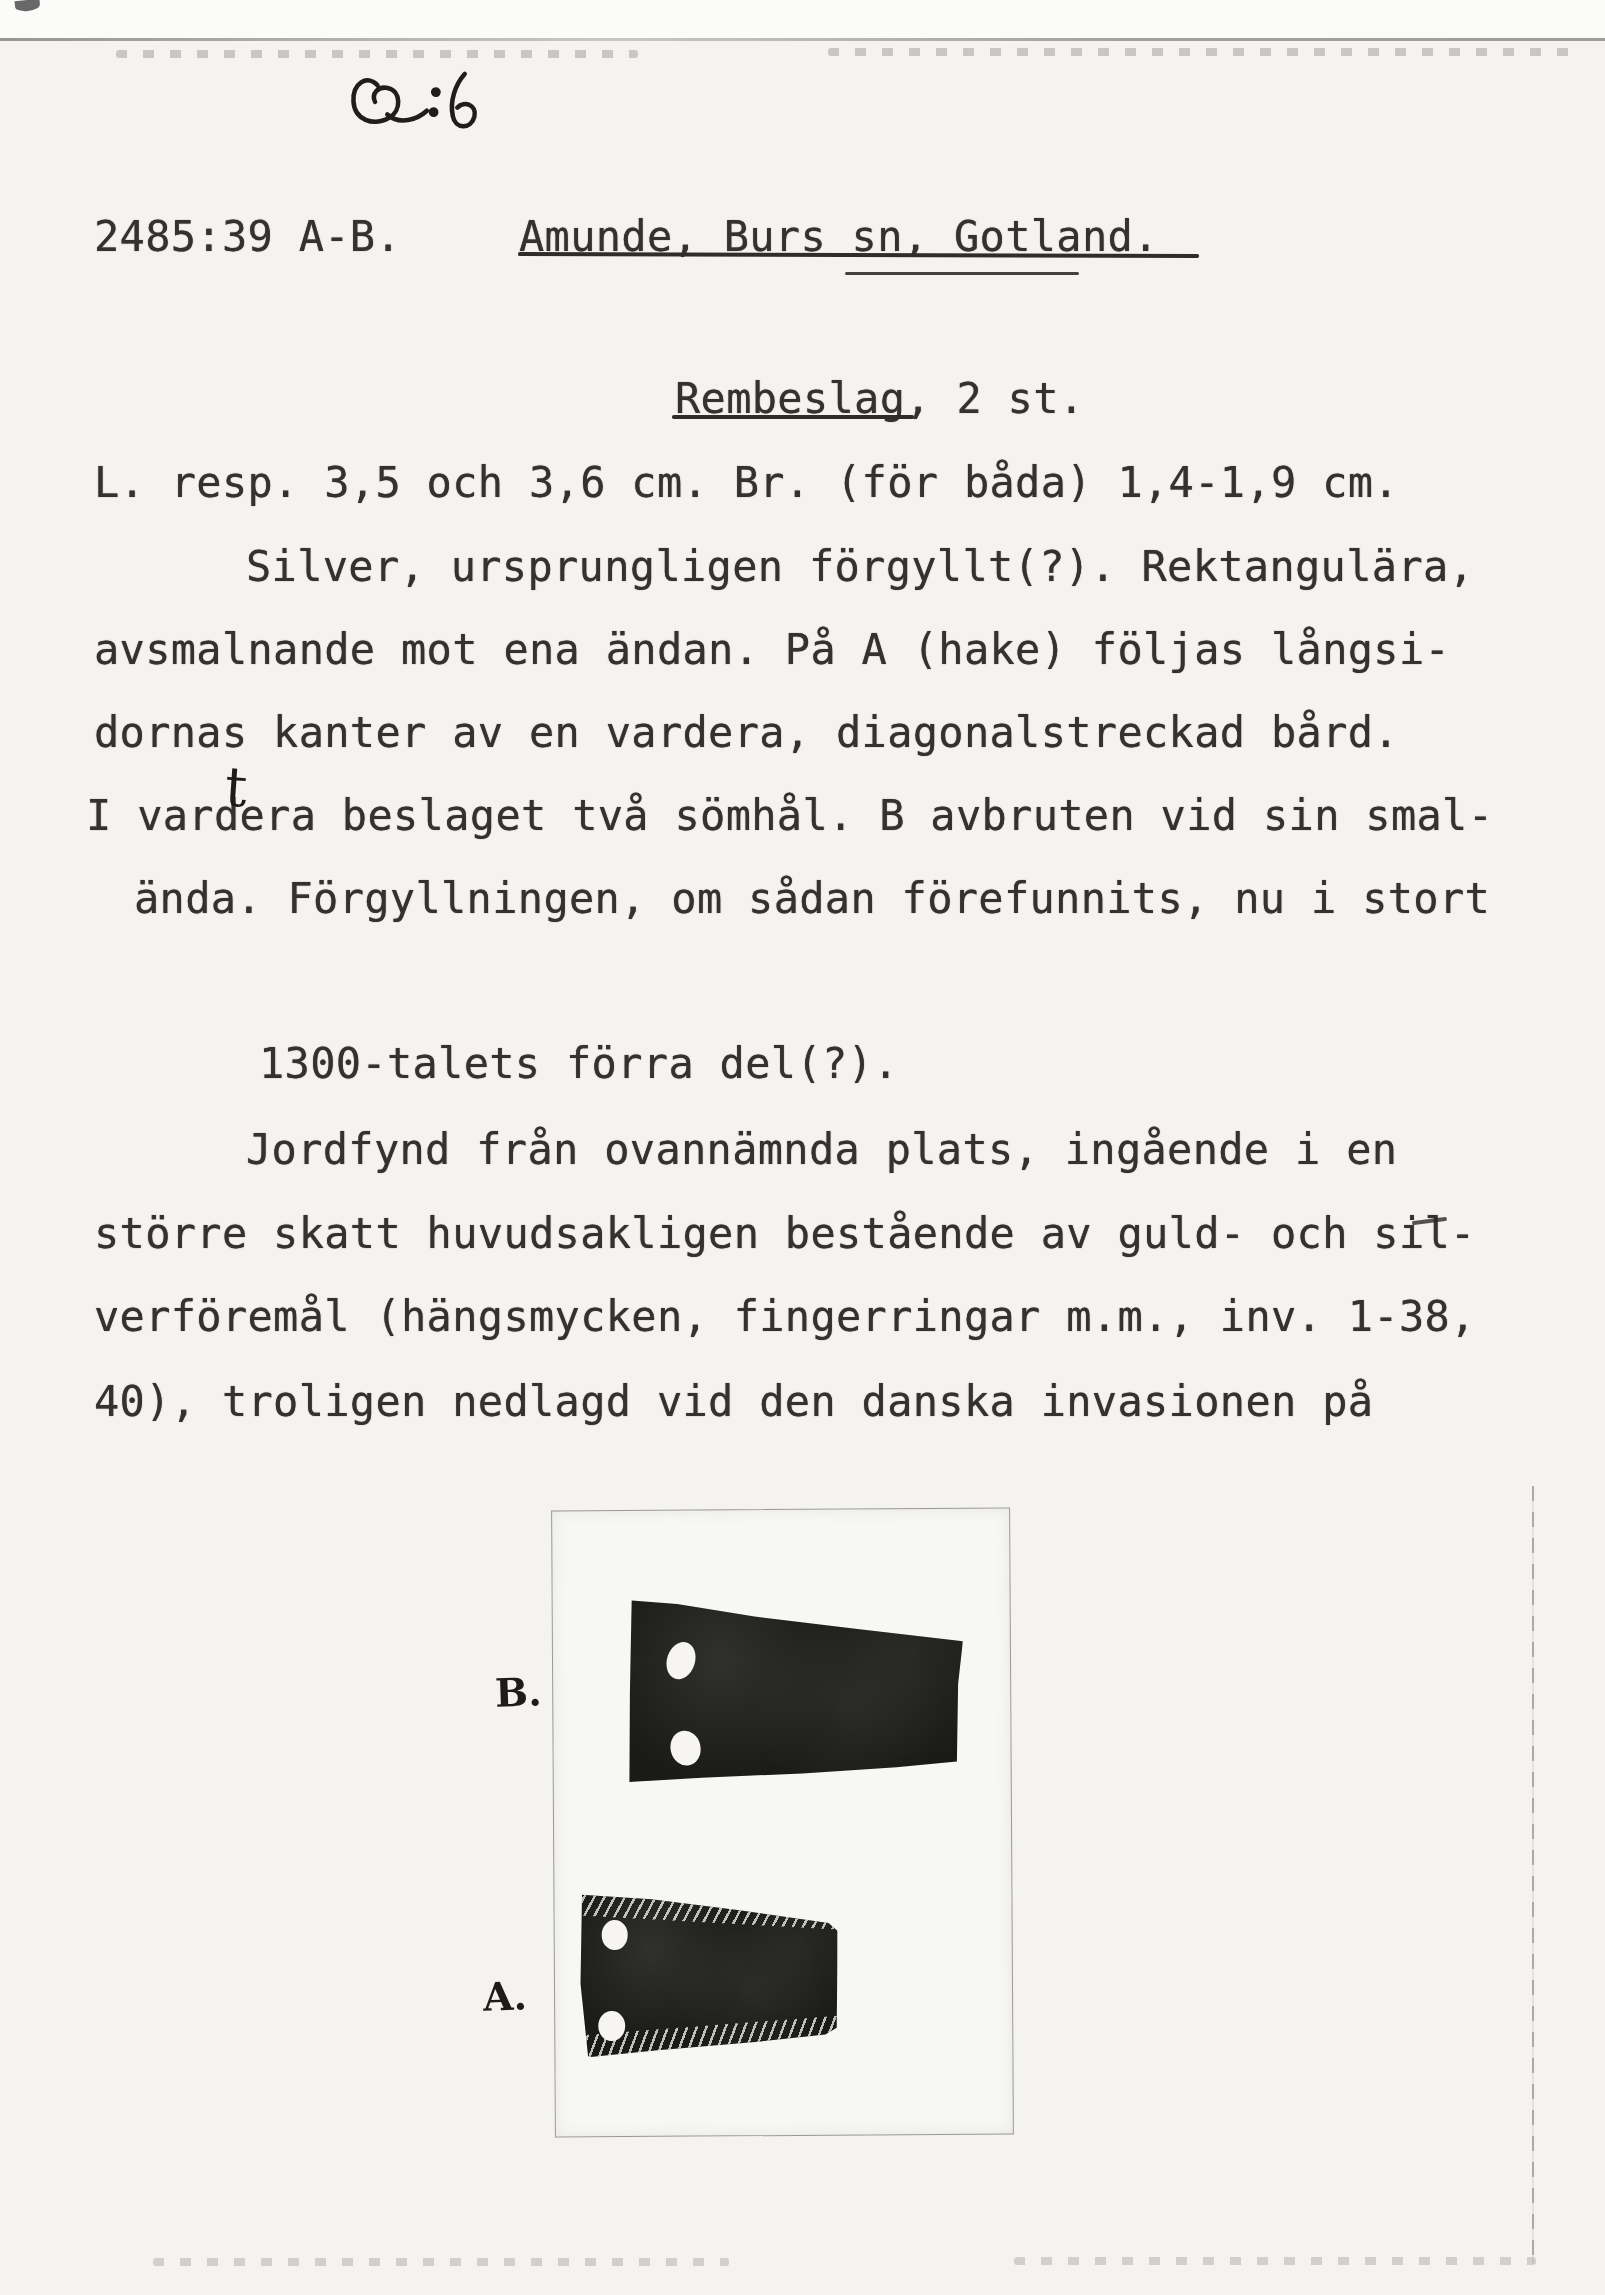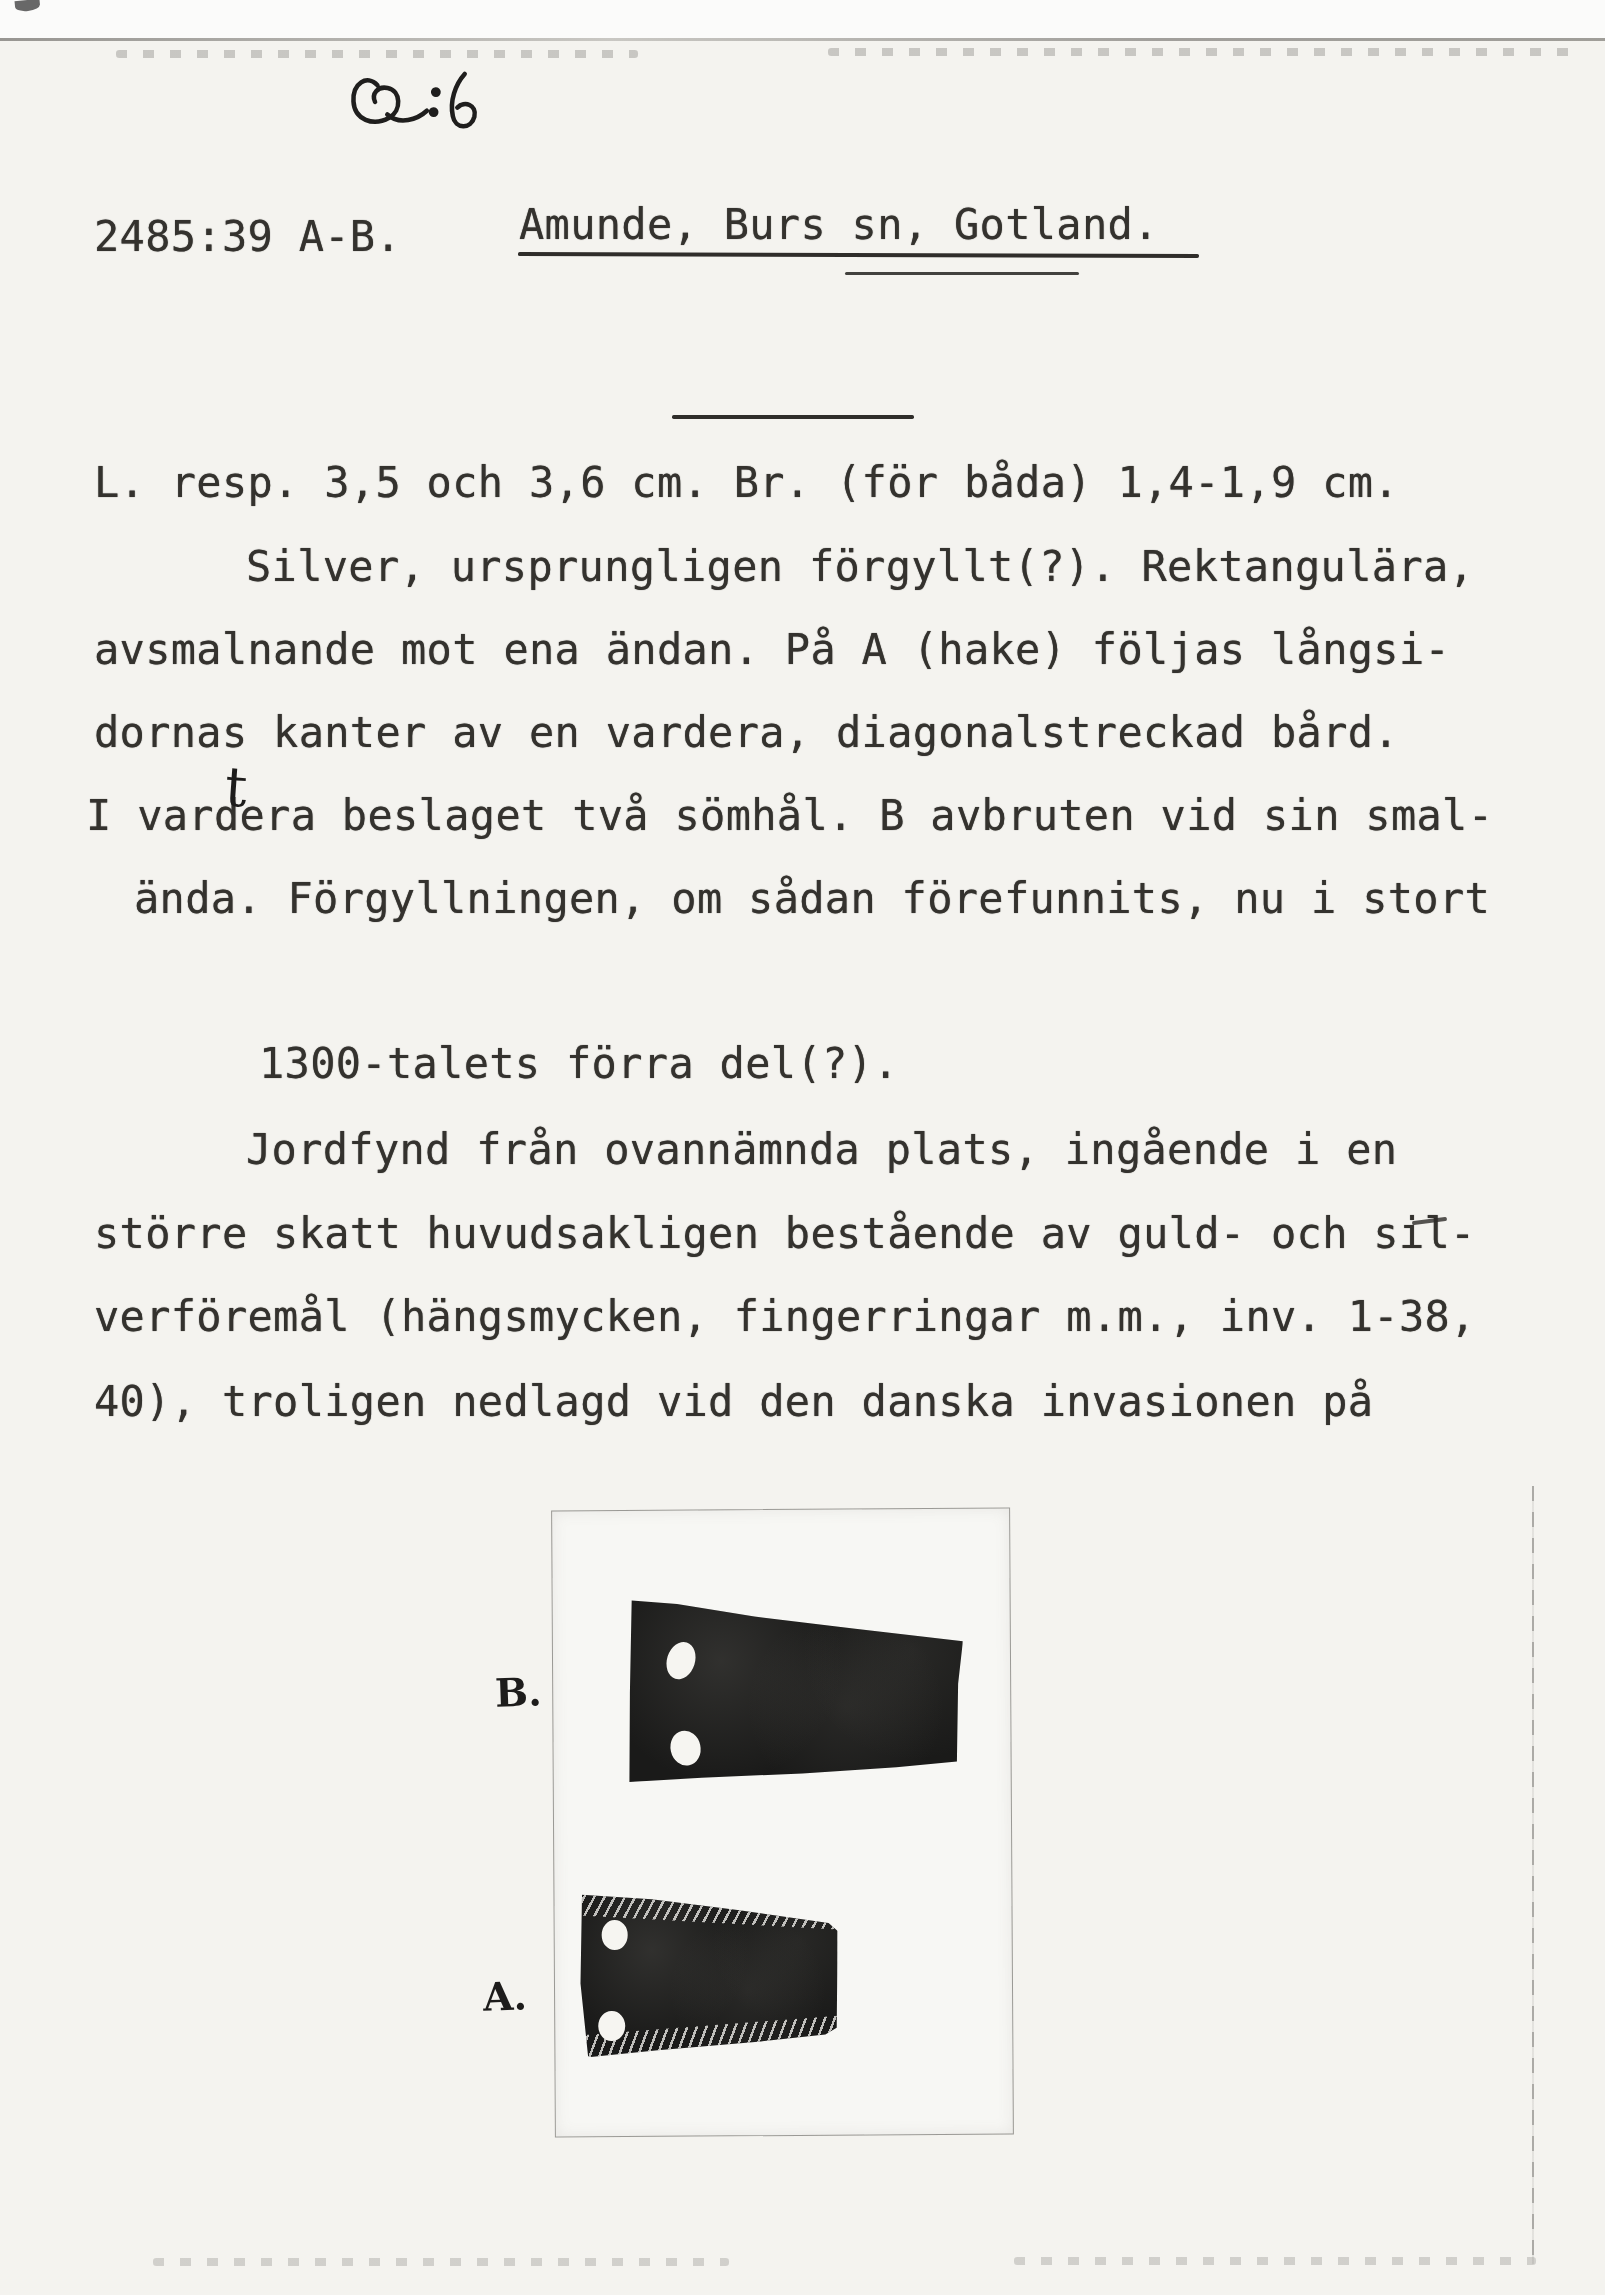--- a/index.html
+++ b/index.html
@@ -75,24 +75,25 @@
 
   <svg class="hand" style="left:344px;top:65px;width:145px;height:91px;transform:rotate(-3deg);" viewBox="0 0 175 110" fill="none" stroke="#1f1e1d" stroke-width="5.5" stroke-linecap="round" aria-label="Q:6">
     <path d="M42,22 C30,8 12,18 12,40 C12,62 34,72 54,62 C70,54 70,30 54,26 C42,23 34,32 38,42"></path>
     <path d="M52,58 C66,72 88,66 100,56"></path>
     <circle cx="112" cy="34" r="3.2" fill="#1f1e1d"></circle>
     <circle cx="108" cy="58" r="3.2" fill="#1f1e1d"></circle>
     <path d="M148,14 C136,26 128,46 131,64 C133,80 152,82 157,66 C161,52 146,46 137,54"></path>
   </svg>
 
   <div class="tw" style="left:94px;top:212px;">2485:39 A-B.</div>
-  <div class="tw" style="left:519px;top:200px;">Amunde, Burs sn, Gotland.</div>
+  <div class="tw" style="left:519px;top:212px;">Amunde, Burs sn, Gotland.</div>
   <div class="rule" style="left:518px;top:253px;width:681px;height:4.1px;transform:rotate(.15deg);"></div>
   <div class="rule" style="left:845px;top:272px;width:234px;height:3.3px;opacity:.9;"></div>
 
+  <div class="tw" style="left:675px;top:374px;">Rembeslag, 2 st.</div>
   <div class="rule" style="left:672px;top:415px;width:242px;height:4.1px;"></div>
 
   <div class="tw" style="left:94px;top:458px;">L. resp. 3,5 och 3,6 cm. Br. (för båda) 1,4-1,9 cm.</div>
   <div class="tw" style="left:246px;top:542px;">Silver, ursprungligen förgyllt(?). Rektangulära,</div>
   <div class="tw" style="left:94px;top:625px;">avsmalnande mot ena ändan. På A (hake) följas långsi-</div>
   <div class="tw" style="left:94px;top:708px;">dornas kanter av en vardera, diagonalstreckad bård.</div>
   <div class="tw" style="left:86px;top:791px;">I vardera beslaget två sömhål. B avbruten vid sin smal-</div>
   <div class="tw" style="left:94px;top:874px;margin-left:40px;">ända. Förgyllningen, om sådan förefunnits, nu i stort</div>
   <div class="tw" style="left:246px;top:1039px;margin-left:13px;">1300-talets förra del(?).</div>
   <div class="tw" style="left:246px;top:1125px;">Jordfynd från ovannämnda plats, ingående i en</div>

